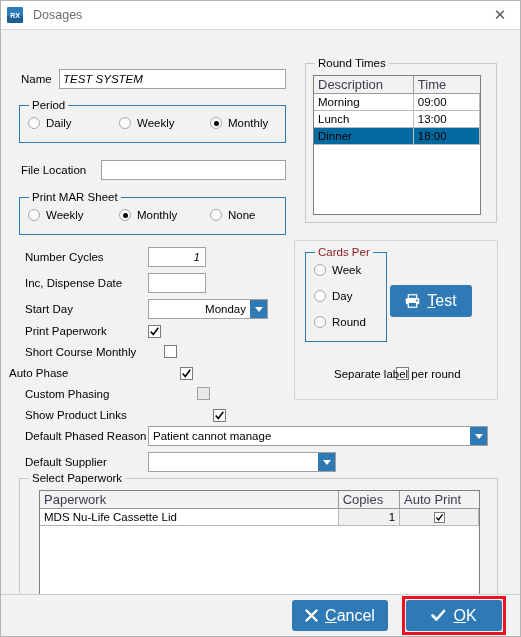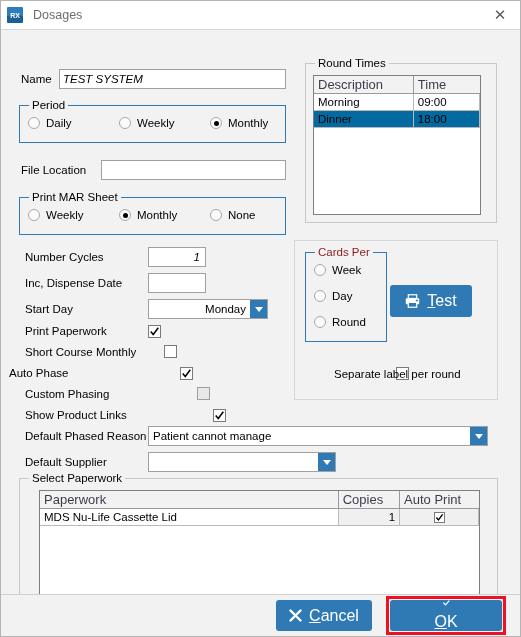--- a/index.html
+++ b/index.html
@@ -421,20 +421,24 @@
           <thead>
             <tr>
               <th>Description</th>
               <th style="border-right:none;">Time</th>
             </tr>
           </thead>
           <tbody>
             <tr>
               <td>Morning</td>
               <td>09:00</td>
+            </tr>
+            <tr>
+              <td>Lunch</td>
+              <td>13:00</td>
             </tr>
             <tr>
               <td class="sel">Dinner</td>
               <td class="sel">18:00</td>
             </tr>
             <tr class="filler">
               <td style="height:70px;"></td>
                 <td></td>
             </tr>
           </tbody>
@@ -520,21 +524,21 @@
   </div>
 
   <div id="footer">
     <div class="btn" style="width:96px; height:31px;">
       <svg width="13" height="13" viewBox="0 0 13 13">
         <path d="M1.5 1.5 L11.5 11.5 M11.5 1.5 L1.5 11.5" stroke="#ffffff" stroke-width="2.4" stroke-linecap="round"></path>
       </svg>
       <span><span class="u">C</span>ancel</span>
     </div>
     <div id="ok-wrap">
-      <div class="btn" style="width:112px; height:31px;flex-direction:column;">
+      <div class="btn" style="width:96px; height:31px;">
         <svg width="15" height="13" viewBox="0 0 15 13">
           <path d="M1.5 6.5 L5.5 10.5 L13 2" stroke="#ffffff" stroke-width="2.6" fill="none" stroke-linecap="round" stroke-linejoin="round"></path>
         </svg>
         <span><span class="u">O</span>K</span>
       </div>
     </div>
   </div>
 
 </div>
 

